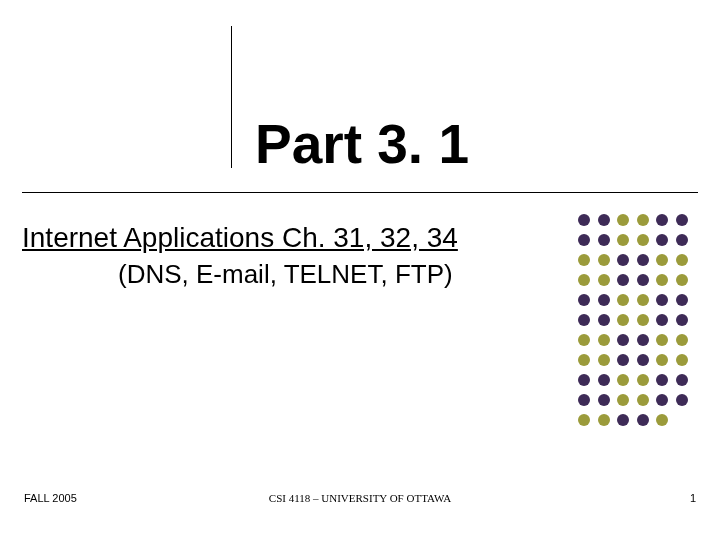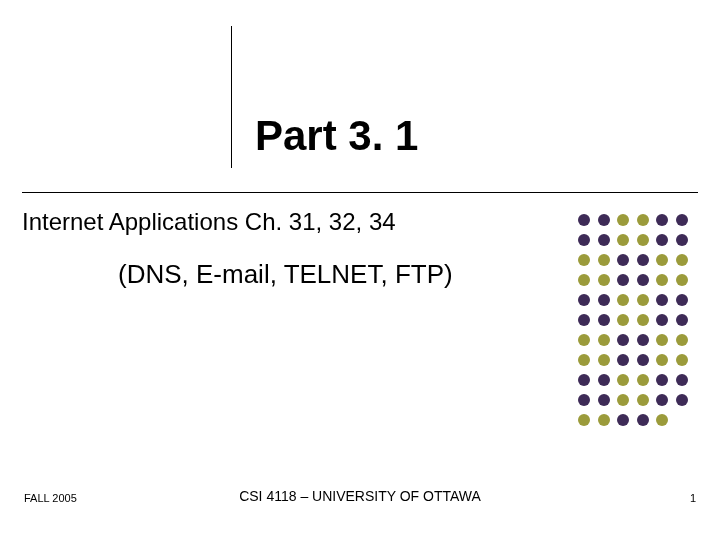--- a/index.html
+++ b/index.html
@@ -1,30 +1,30 @@
 <!DOCTYPE html>
 <html><head>
 <meta charset="utf-8">
 <style>
   * { margin: 0; padding: 0; box-sizing: border-box; }
   html, body { width: 720px; height: 540px; background: #fff; font-family: Arial, Helvetica, sans-serif; overflow: hidden; }
   .slide { position: relative; width: 720px; height: 540px; background: #fff; }
 
   
   .vline { position: absolute; left: 231px; top: 26px; width: 0; height: 142px; border-left: 1.5px solid #000; }
-  .title { position: absolute; left: 255px; top: 112px; font-size: 42px; font-weight: bold; letter-spacing: 0px; color: #000; }
+  .title { position: absolute; left: 255px; top: 112px; font-size: 55px; font-weight: bold; letter-spacing: 0px; color: #000; }
   .hline { position: absolute; left: 22px; top: 192px; width: 676px; height: 0; border-top: 1.5px solid #000; }
 
   
-  .line1 { position: absolute; left: 22px; top: 208px; font-size: 24px; color: #000; }
+  .line1 { position: absolute; left: 22px; top: 222px; font-size: 28px; color: #000; text-decoration: underline; }
   .line2 { position: absolute; left: 118px; top: 259px; font-size: 26px; color: #000; }
 
   
   .footer-left { position: absolute; left: 24px; bottom: 36px; font-size: 11px; color: #000; }
-  .footer-center { position: absolute; left: 0; right: 0; bottom: 36px; text-align: center; font-size: 14px; color: #000; }
+  .footer-center { position: absolute; left: 0; right: 0; bottom: 36px; text-align: center; font-size: 11px; color: #000; font-family: Liberation Serif, serif; }
   .footer-right { position: absolute; right: 24px; bottom: 36px; font-size: 11px; color: #000; }
 
   
   .dots { position: absolute; right: 32px; top: 214px; width: 110px; }
   .dot-row { display: flex; justify-content: space-between; margin-bottom: 8px; }
   .dot { width: 12px; height: 12px; border-radius: 50%; }
 
   
   .c-purple { background: #3e2b57; }
   .c-olive  { background: #9b9b3b; }

